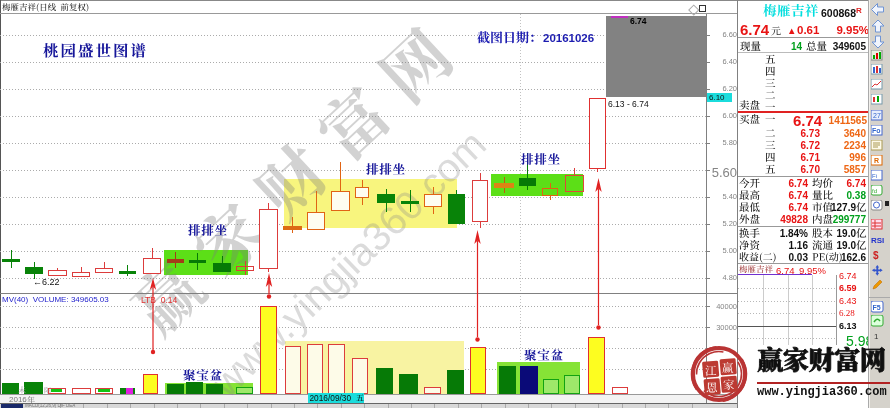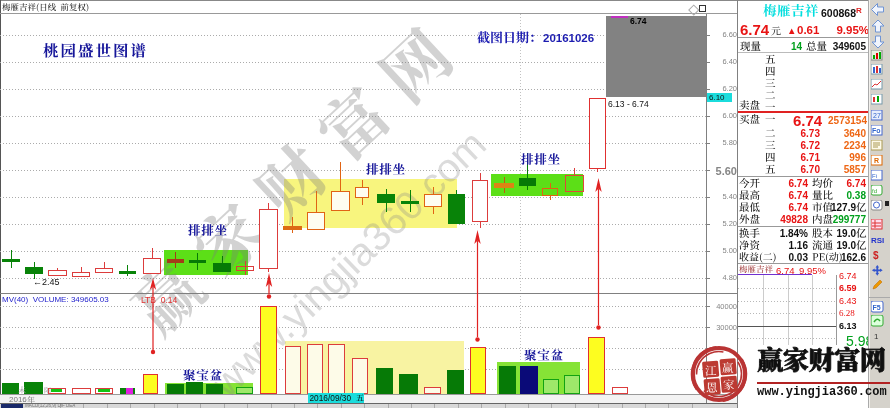--- a/index.html
+++ b/index.html
@@ -65,21 +65,21 @@
 <div style="position:absolute;left:706px;top:223.5px;width:4px;height:1px;background:#808080;z-index:3"></div>
 <div style="position:absolute;left:0px;top:250.5px;width:706px;height:1px;background:repeating-linear-gradient(90deg,#ababab 0 1px,transparent 1px 3px);z-index:2"></div>
 <div style="position:absolute;left:706px;top:250.5px;width:4px;height:1px;background:#808080;z-index:3"></div>
 <div style="position:absolute;left:0px;top:277.5px;width:706px;height:1px;background:repeating-linear-gradient(90deg,#ababab 0 1px,transparent 1px 3px);z-index:2"></div>
 <div style="position:absolute;left:706px;top:277.5px;width:4px;height:1px;background:#808080;z-index:3"></div>
 <div style="position:absolute;right:153px;top:31px;font-family:'Liberation Sans',sans-serif;font-size:7.5px;color:#858585;font-weight:400;line-height:1;white-space:nowrap;z-index:4">6.60</div>
 <div style="position:absolute;right:153px;top:58px;font-family:'Liberation Sans',sans-serif;font-size:7.5px;color:#858585;font-weight:400;line-height:1;white-space:nowrap;z-index:4">6.40</div>
 <div style="position:absolute;right:153px;top:85px;font-family:'Liberation Sans',sans-serif;font-size:7.5px;color:#858585;font-weight:400;line-height:1;white-space:nowrap;z-index:4">6.20</div>
 <div style="position:absolute;right:153px;top:112px;font-family:'Liberation Sans',sans-serif;font-size:7.5px;color:#858585;font-weight:400;line-height:1;white-space:nowrap;z-index:4">6.00</div>
 <div style="position:absolute;right:153px;top:139px;font-family:'Liberation Sans',sans-serif;font-size:7.5px;color:#858585;font-weight:400;line-height:1;white-space:nowrap;z-index:4">5.80</div>
-<div style="position:absolute;right:153px;top:166px;font-family:'Liberation Sans',sans-serif;font-size:11px;color:#858585;font-weight:700;line-height:1;white-space:nowrap;z-index:4">5.60</div>
+<div style="position:absolute;right:153px;top:166px;font-family:'Liberation Sans',sans-serif;font-size:13px;color:#858585;font-weight:400;line-height:1;white-space:nowrap;z-index:4">5.60</div>
 <div style="position:absolute;right:153px;top:193px;font-family:'Liberation Sans',sans-serif;font-size:7.5px;color:#858585;font-weight:400;line-height:1;white-space:nowrap;z-index:4">5.40</div>
 <div style="position:absolute;right:153px;top:220px;font-family:'Liberation Sans',sans-serif;font-size:7.5px;color:#858585;font-weight:400;line-height:1;white-space:nowrap;z-index:4">5.20</div>
 <div style="position:absolute;right:153px;top:247px;font-family:'Liberation Sans',sans-serif;font-size:7.5px;color:#858585;font-weight:400;line-height:1;white-space:nowrap;z-index:4">5.00</div>
 <div style="position:absolute;right:153px;top:274px;font-family:'Liberation Sans',sans-serif;font-size:7.5px;color:#858585;font-weight:400;line-height:1;white-space:nowrap;z-index:4">4.80</div>
 <div style="position:absolute;left:520px;top:14px;width:1px;height:379px;background:repeating-linear-gradient(0deg,#c2c2c2 0 1px,transparent 1px 3px);z-index:2"></div>
 <div style="position:absolute;left:0px;top:293px;width:738px;height:1px;background:#808080;z-index:3"></div>
 <div style="position:absolute;left:0px;top:306px;width:706px;height:1px;background:repeating-linear-gradient(90deg,#ababab 0 1px,transparent 1px 3px);z-index:2"></div>
 <div style="position:absolute;left:706px;top:306px;width:4px;height:1px;background:#808080;z-index:3"></div>
 <div style="position:absolute;left:0px;top:327px;width:706px;height:1px;background:repeating-linear-gradient(90deg,#ababab 0 1px,transparent 1px 3px);z-index:2"></div>
 <div style="position:absolute;left:706px;top:327px;width:4px;height:1px;background:#808080;z-index:3"></div>
@@ -377,21 +377,21 @@
           <path d="M556 -56Q556 -62 531 -75Q505 -89 460 -89H438V334L556 344ZM857 319Q848 312 832 313Q816 314 793 323Q722 316 635 310Q549 304 453 300Q358 296 261 295Q165 293 74 296L71 313Q158 320 254 332Q349 344 442 359Q536 375 618 391Q699 408 758 424ZM459 86Q455 79 447 76Q438 74 422 78Q379 49 318 21Q257 -7 188 -28Q118 -50 46 -62L38 -50Q96 -23 154 15Q211 52 259 93Q306 135 335 172ZM428 225Q423 218 415 216Q407 215 390 219Q351 199 296 179Q242 160 180 146Q118 131 57 123L49 135Q99 157 150 186Q201 216 245 248Q288 280 316 308ZM549 324Q573 259 616 211Q659 163 715 128Q771 94 836 72Q901 49 971 35L970 23Q900 7 877 -79Q790 -42 723 8Q655 59 609 134Q562 209 536 317ZM906 214Q901 207 893 204Q884 201 868 205Q838 194 799 181Q761 169 719 158Q678 147 639 138L629 148Q656 171 685 200Q715 228 741 256Q766 284 782 304ZM30 462Q81 464 167 470Q253 475 363 484Q472 492 592 502L592 486Q514 463 399 436Q284 408 116 372Q112 363 105 357Q97 352 90 350ZM242 783V431L135 418V783ZM485 398Q484 394 460 384Q437 374 395 374H376V783H485ZM481 854Q481 854 500 840Q518 827 543 807Q569 788 589 770Q585 754 562 754H55L47 783H422ZM413 580V552H179V580ZM414 680V651H180V680ZM557 643Q673 625 748 595Q823 566 863 533Q903 500 915 470Q928 439 920 417Q913 395 891 387Q870 380 843 393Q824 424 783 465Q741 506 683 549Q624 593 552 629ZM776 730 835 787 935 703Q927 691 896 688Q848 586 751 510Q655 435 513 394L506 408Q614 461 686 546Q758 630 787 730ZM820 730V702H524L515 730Z"></path>
         </g>
         <g transform="translate(1064,0)">
           <path d="M799 680 861 743 970 640Q964 633 955 632Q947 630 931 628Q906 605 866 578Q826 551 792 534L784 541Q790 560 794 586Q799 612 804 637Q808 662 810 680ZM170 739Q193 680 194 632Q195 585 179 553Q163 521 139 506Q122 496 100 496Q77 496 59 508Q40 519 33 541Q24 572 40 596Q56 619 82 631Q99 640 117 656Q135 673 147 694Q159 716 157 739ZM851 680V652H160V680ZM411 848Q484 847 526 831Q567 814 583 789Q599 765 595 740Q591 716 573 699Q555 682 528 680Q501 679 471 700Q470 740 451 779Q432 818 404 842ZM625 210Q693 201 731 180Q769 159 784 134Q799 109 796 87Q793 64 777 49Q762 34 738 34Q715 33 690 52Q688 80 677 108Q666 136 650 161Q634 185 617 204ZM558 493V-31H439V493ZM738 346Q738 346 749 338Q760 329 778 316Q795 302 814 287Q833 272 848 258Q844 242 821 242H181L173 270H678ZM760 569Q760 569 771 561Q783 552 800 539Q817 525 836 509Q855 494 871 480Q867 464 844 464H155L147 493H699ZM853 68Q853 68 865 59Q876 50 894 36Q912 22 931 6Q951 -10 967 -25Q963 -41 939 -41H54L45 -12H790Z"></path>
         </g>
         <g transform="translate(2128,0)">
           <path d="M649 832Q645 821 636 805Q628 790 617 773L604 805Q627 770 665 740Q704 710 753 687Q802 663 857 646Q911 629 966 621L965 609Q951 603 934 586Q918 570 906 549Q893 528 887 506Q769 550 687 630Q605 710 565 842L574 848ZM620 593 676 647 778 565Q773 558 764 554Q754 550 740 548Q730 451 714 393Q697 335 665 313Q646 300 620 294Q594 289 560 288Q560 307 556 323Q553 340 542 350Q532 362 508 373Q485 384 457 390L458 402Q476 401 499 399Q523 398 542 397Q561 395 569 395Q585 395 592 402Q604 414 614 464Q624 513 630 593ZM473 783Q466 769 439 774Q403 719 344 664Q284 610 210 565Q135 520 52 494L45 507Q110 547 168 605Q225 662 269 726Q313 790 337 848ZM183 303 303 257H694L743 320L864 237Q859 230 849 225Q839 221 819 217V-27H704V228H293V-27H183V257ZM634 257V-27H534V257ZM464 257V-27H364V257ZM870 60Q870 60 884 46Q899 32 918 12Q937 -8 952 -25Q949 -41 926 -41H65L57 -12H823ZM505 593Q475 455 370 376Q264 297 81 261L78 274Q216 325 286 403Q356 481 374 593ZM696 593V565H245L236 593Z"></path>
         </g>
       </g>
     </svg>
-<div style="position:absolute;left:33px;top:277.5px;font-family:'Liberation Sans',sans-serif;font-size:9px;color:#111;font-weight:400;letter-spacing:0px;line-height:1;white-space:nowrap;z-index:12">←2.45</div>
+<div style="position:absolute;left:33px;top:277.5px;font-family:'Liberation Sans',sans-serif;font-size:9px;color:#111;font-weight:400;letter-spacing:0px;line-height:1;white-space:nowrap;z-index:12">←6.22</div>
 <div style="position:absolute;left:2px;top:295.5px;font-family:'Liberation Sans',sans-serif;font-size:8px;color:#2222cc;font-weight:400;letter-spacing:0px;line-height:1;white-space:nowrap;z-index:12">MV(40)&nbsp;&nbsp;VOLUME: 349605.03</div>
 <div style="position:absolute;left:141px;top:296px;font-family:'Liberation Sans',sans-serif;font-size:8.5px;color:#e03030;font-weight:400;letter-spacing:0px;line-height:1;white-space:nowrap;z-index:12">LTB&nbsp;&nbsp;0.14</div>
 <div style="position:absolute;left:295px;top:178px;width:0;height:0;transform:rotate(-43deg);z-index:4">
       <svg style="position:absolute;left:-208px;top:-32px;overflow:visible;z-index:4" width="425" height="79">
         <g transform="translate(0,56.76) scale(0.066,-0.066)" fill="rgba(122,122,122,0.34)">
           <g transform="translate(0,0)">
             <path d="M645 371V399L741 361H727V207Q727 170 722 130Q716 89 699 50Q682 11 646 -24Q611 -59 551 -87L540 -75Q588 -35 610 10Q632 56 638 106Q645 156 645 206V361ZM729 257Q772 224 786 193Q800 162 795 140Q790 118 775 112Q761 105 745 122Q747 154 738 190Q728 227 715 252ZM827 361V333H689L680 361ZM788 361 831 407 913 336Q904 326 877 322V22Q877 13 879 10Q881 7 887 7H899Q902 7 905 7Q908 7 910 8Q913 8 917 8Q920 9 922 13Q927 19 933 42Q940 64 946 86H958L962 12Q977 5 982 -3Q988 -10 988 -23Q988 -46 966 -60Q943 -74 891 -74H860Q819 -74 808 -58Q798 -42 798 -5V361ZM98 370V399L198 360H183V228Q183 192 178 150Q174 108 160 65Q146 23 117 -17Q89 -57 39 -88L28 -77Q62 -31 76 20Q91 71 95 124Q98 177 98 228V360ZM239 360 275 403 362 338Q358 334 349 329Q341 325 329 322V22Q329 -10 322 -32Q316 -54 295 -67Q274 -80 230 -85Q229 -65 226 -50Q223 -34 216 -24Q209 -15 197 -8Q184 -1 162 3V19Q162 19 177 18Q191 16 208 15Q225 14 232 14Q248 14 248 31V360ZM300 144V116H139V144ZM300 255V227H144V255ZM300 360V332H144V360ZM405 854Q467 858 503 848Q538 838 552 820Q566 801 564 781Q561 761 545 747Q530 732 507 730Q484 727 457 743Q453 772 436 802Q419 831 398 848ZM850 808Q850 808 862 800Q873 792 891 779Q909 767 928 752Q948 738 964 724Q960 708 937 708H54L45 737H788ZM253 733 281 716V616H285L262 590L146 629Q153 640 165 652Q177 664 187 669L165 628V733ZM780 707Q780 707 797 695Q813 682 835 665Q858 648 876 631Q872 615 850 615H250V643H728ZM759 470V442H258V470ZM287 429Q287 425 273 417Q259 409 238 404Q217 398 195 398H181V562V607L294 562H740V534H287ZM707 562 754 611 853 538Q850 534 842 529Q835 525 823 523V437Q823 434 808 428Q792 421 772 416Q751 411 734 411H715V562ZM544 305Q543 296 536 289Q529 282 514 280Q513 207 510 149Q506 92 492 48Q477 4 441 -28Q405 -61 340 -84L328 -68Q380 -43 407 -10Q434 23 444 68Q454 113 456 174Q457 234 457 314ZM500 81Q545 68 566 50Q586 32 590 15Q593 -3 583 -15Q573 -28 557 -29Q541 -31 524 -17Q523 7 512 32Q501 58 489 75ZM428 79Q428 75 410 66Q393 58 372 58H362V366V397L432 366H578V338H428ZM535 366 569 403 644 346Q635 334 611 329V99Q611 96 601 90Q591 85 578 81Q565 77 554 77H543V366Z"></path>
           </g>
           <g transform="translate(1288,0)">
             <path d="M404 847Q470 851 508 839Q546 827 561 806Q577 786 575 764Q572 742 557 727Q542 711 518 708Q494 705 466 721Q462 755 442 788Q421 822 396 841ZM801 712 860 772 965 673Q959 667 950 665Q942 663 926 662Q904 641 871 616Q837 591 807 576L798 582Q802 601 804 625Q807 649 810 672Q812 696 812 712ZM170 768Q191 711 191 666Q191 621 175 590Q160 559 137 544Q121 534 102 533Q83 533 67 541Q51 550 44 568Q35 595 48 615Q61 634 83 646Q102 656 118 674Q135 692 146 717Q157 742 156 768ZM857 712V684H154V712ZM901 426Q896 419 888 417Q879 415 862 420Q819 401 761 381Q703 361 639 343Q575 325 512 313L504 325Q553 353 605 388Q658 424 704 460Q750 497 779 525ZM615 383Q643 303 698 246Q752 188 822 150Q893 112 967 87L966 76Q896 63 871 -23Q802 19 749 73Q697 128 660 202Q623 277 602 377ZM570 206Q511 156 428 111Q345 65 249 30Q153 -5 53 -26L46 -11Q136 21 222 73Q309 125 380 188Q452 251 496 318ZM504 339Q453 302 384 265Q314 228 236 197Q157 166 79 145L73 158Q141 190 209 237Q278 284 336 339Q395 393 431 444ZM399 480Q466 437 510 379Q554 322 576 259Q598 196 603 137Q607 77 597 29Q586 -19 564 -46Q545 -70 508 -80Q470 -90 417 -90Q416 -40 393 -16Q384 -6 361 3Q339 13 309 20L308 32Q329 31 355 29Q381 27 405 26Q428 25 440 25Q451 25 458 27Q465 28 469 35Q482 54 488 90Q494 127 492 175Q490 223 479 275Q468 328 446 379Q424 429 390 472ZM559 553Q508 499 433 454Q359 408 271 373Q182 338 88 313L80 326Q148 357 209 397Q270 438 322 482Q375 527 411 569H559ZM724 646Q724 646 735 637Q746 629 764 615Q781 601 800 585Q819 570 835 556Q834 548 826 544Q819 540 808 540H192L184 569H663Z"></path>
@@ -521,21 +521,21 @@
       </g>
     </svg>
 <svg style="position:absolute;left:765px;top:113.5px;overflow:visible;z-index:10" width="10" height="13">
       <g transform="translate(0,9.03) scale(0.0105,-0.0105)" fill="#111">
         <g transform="translate(0,0)">
           <path d="M836 521Q836 521 849 510Q862 500 882 483Q901 466 923 447Q945 427 963 411Q961 402 953 399Q944 396 932 396H54L44 428H768Z"></path>
         </g>
       </g>
     </svg>
 <div style="position:absolute;left:793px;top:113px;font-family:'Liberation Sans',sans-serif;font-size:15px;color:#e81414;font-weight:700;letter-spacing:0px;line-height:1;white-space:nowrap;z-index:10">6.74</div>
-<div style="position:absolute;right:23px;top:116px;font-family:'Liberation Sans',sans-serif;font-size:10px;color:#ee6614;font-weight:700;line-height:1;white-space:nowrap;z-index:10">2573154</div>
+<div style="position:absolute;right:23px;top:116px;font-family:'Liberation Sans',sans-serif;font-size:10px;color:#ee6614;font-weight:700;line-height:1;white-space:nowrap;z-index:10">1411565</div>
 <svg style="position:absolute;left:765px;top:127.5px;overflow:visible;z-index:10" width="10" height="13">
       <g transform="translate(0,9.03) scale(0.0105,-0.0105)" fill="#111">
         <g transform="translate(0,0)">
           <path d="M47 95H780L843 177Q843 177 854 168Q866 159 884 144Q902 130 922 113Q941 97 958 82Q954 66 930 66H56ZM142 654H686L746 732Q746 732 757 723Q768 715 786 701Q804 687 823 670Q842 654 858 640Q854 625 831 625H150Z"></path>
         </g>
       </g>
     </svg>
 <div style="position:absolute;right:70px;top:128.5px;font-family:'Liberation Sans',sans-serif;font-size:10px;color:#e81414;font-weight:700;line-height:1;white-space:nowrap;z-index:10">6.73</div>
 <div style="position:absolute;right:24px;top:128.5px;font-family:'Liberation Sans',sans-serif;font-size:10px;color:#ee6614;font-weight:700;line-height:1;white-space:nowrap;z-index:10">3640</div>
 <svg style="position:absolute;left:765px;top:139.5px;overflow:visible;z-index:10" width="10" height="13">

